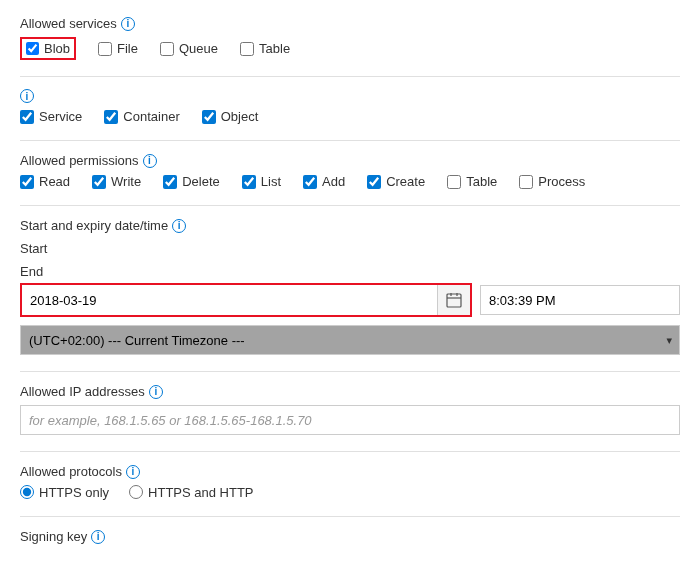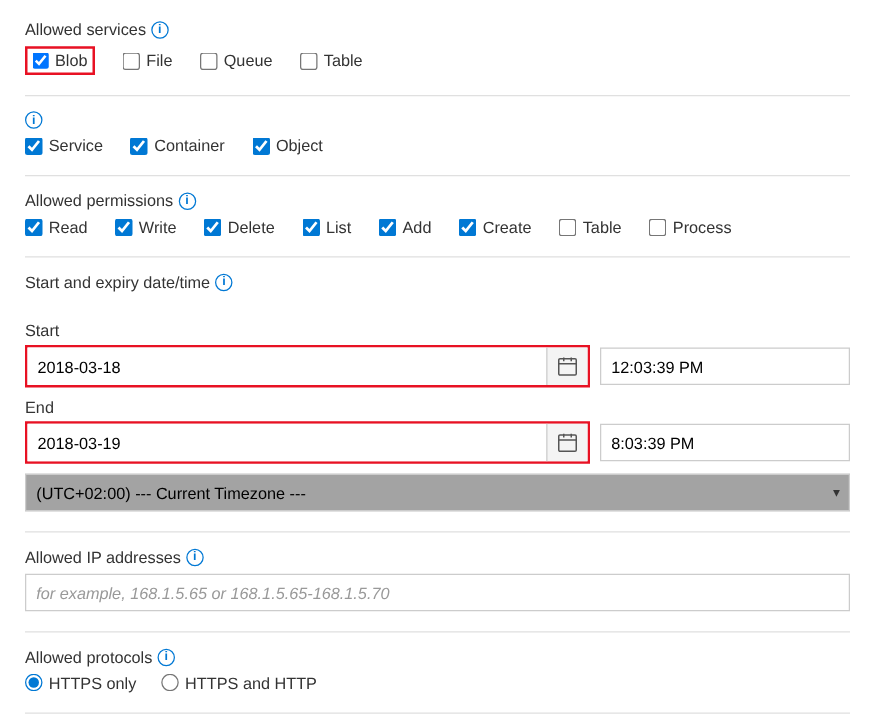--- a/index.html
+++ b/index.html
@@ -62,21 +62,21 @@
     }
     
     .blob-checkbox-wrapper {
       border: 2px solid #e81123;
       padding: 2px 4px;
       display: flex;
       align-items: center;
       gap: 5px;
     }
     .datetime-section .section-title {
-      margin-bottom: 24px;
+      margin-bottom: 8px;
     }
     .datetime-row {
       margin-bottom: 8px;
     }
     .datetime-row label {
       font-size: 13px;
       display: block;
       margin-bottom: 4px;
       color: #333;
     }
@@ -287,36 +287,20 @@
 <hr class="divider">
 
 <div class="section datetime-section">
   <div class="section-title">
     <span>Start and expiry date/time</span>
     <span class="info-icon">i</span>
   </div>
 
   <div class="datetime-row">
     <label>Start</label>
-    <div class="datetime-inputs">
-      <div class="date-input-wrapper">
-        <input type="text" value="2018-03-18" style="">
-        <button class="calendar-btn">
-          <svg class="calendar-icon-svg" viewBox="0 0 16 16" fill="none" xmlns="http://www.w3.org/2000/svg">
-            <rect x="1" y="2" width="14" height="13" rx="1" stroke="#555" stroke-width="1.2" fill="none"></rect>
-            <line x1="1" y1="6" x2="15" y2="6" stroke="#555" stroke-width="1.2"></line>
-            <line x1="5" y1="1" x2="5" y2="4" stroke="#555" stroke-width="1.2"></line>
-            <line x1="11" y1="1" x2="11" y2="4" stroke="#555" stroke-width="1.2"></line>
-          </svg>
-        </button>
-      </div>
-      <div class="time-input-wrapper">
-        <input type="text" value="12:03:39 PM" style="">
-      </div>
-    </div>
   </div>
 
   <div class="datetime-row">
     <label>End</label>
     <div class="datetime-inputs">
       <div class="date-input-wrapper">
         <input type="text" value="2018-03-19" style="">
         <button class="calendar-btn">
           <svg class="calendar-icon-svg" viewBox="0 0 16 16" fill="none" xmlns="http://www.w3.org/2000/svg">
             <rect x="1" y="2" width="14" height="13" rx="1" stroke="#555" stroke-width="1.2" fill="none"></rect>

